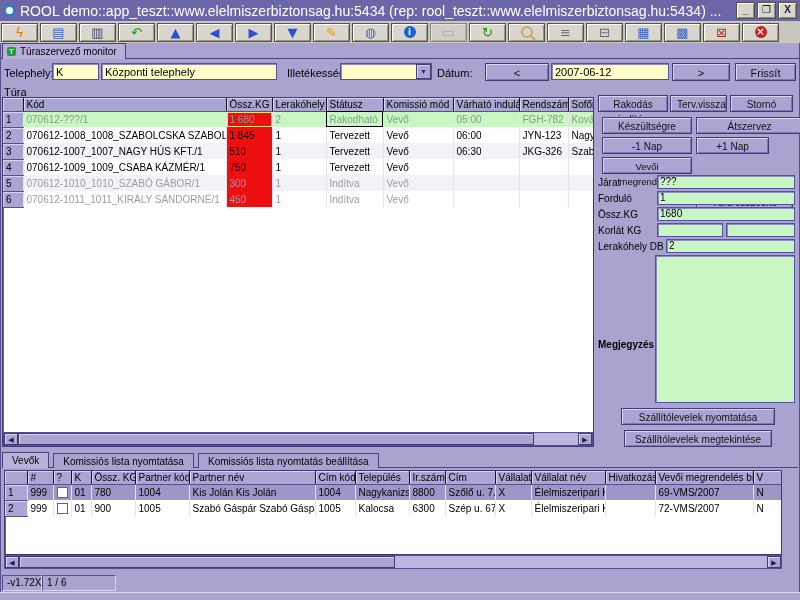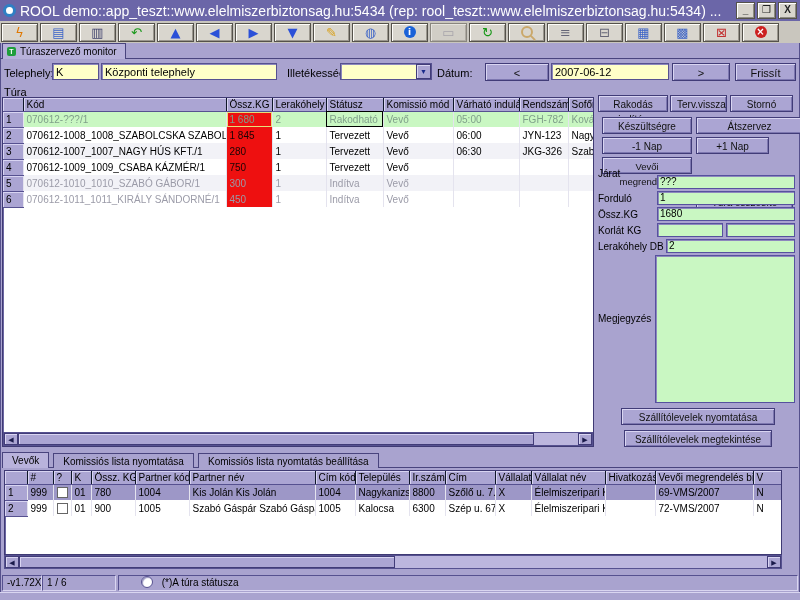--- a/index.html
+++ b/index.html
@@ -219,21 +219,21 @@
           <td class="cell ar">1</td>
           <td class="cell">Tervezett</td>
           <td class="cell">Vevő</td>
           <td class="cell">06:00</td>
           <td class="cell">JYN-123</td>
           <td class="cell">Nagy Mih</td>
         </tr>
         <tr class="r-alt">
           <td class="num">3</td>
           <td class="cell">070612-1007_1007_NAGY HÚS KFT./1</td>
-          <td class="cell red ar">280</td>
+          <td class="cell red ar">510</td>
           <td class="cell ar">1</td>
           <td class="cell">Tervezett</td>
           <td class="cell">Vevő</td>
           <td class="cell">06:30</td>
           <td class="cell">JKG-326</td>
           <td class="cell">Szabó Jó</td>
         </tr>
         <tr class="r-normal">
           <td class="num">4</td>
           <td class="cell">070612-1009_1009_CSABA KÁZMÉR/1</td>
@@ -280,32 +280,32 @@
   <button class="btn3d rbtn" style="left:0;top:7px;width:70px;">Rakodás indítás</button>
   <button class="btn3d rbtn" style="left:72px;top:7px;width:57px;">Terv.vissza</button>
   <button class="btn3d rbtn" style="left:132px;top:7px;width:63px;">Stornó</button>
   <button class="btn3d rbtn" style="left:4px;top:29px;width:90px;">Készültségre bont</button>
   <button class="btn3d rbtn" style="left:98px;top:29px;width:107px;">Átszervez</button>
   <button class="btn3d rbtn" style="left:4px;top:49px;width:90px;">-1 Nap</button>
   <button class="btn3d rbtn" style="left:98px;top:49px;width:73px;">+1 Nap</button>
   <button class="btn3d rbtn" style="left:4px;top:69px;width:90px;font-size:9.5px;">Vevői megrendelés</button>
   <button class="btn3d rbtn" style="left:98px;top:69px;width:97px;margin-top:36px;">Túra összesítő</button>
 
-  <span class="rlabel" style="top:80px;">Járat</span>
+  <span class="rlabel" style="top:89px;">Járat</span>
   <div class="gfield" style="left:59px;top:87px;width:138px;">???</div>
   <span class="rlabel" style="top:105px;">Forduló</span>
   <div class="gfield" style="left:59px;top:103px;width:138px;">1</div>
   <span class="rlabel" style="top:121px;">Össz.KG</span>
   <div class="gfield" style="left:59px;top:119px;width:138px;">1680</div>
   <span class="rlabel" style="top:137px;">Korlát KG</span>
   <div class="gfield" style="left:59px;top:135px;width:66px;"></div>
   <div class="gfield" style="left:128px;top:135px;width:69px;"></div>
   <span class="rlabel" style="top:153px;">Lerakóhely DB</span>
   <div class="gfield" style="left:68px;top:151px;width:129px;">2</div>
-  <span class="rlabel" style="top:225px;">Megjegyzés</span>
+  <span class="rlabel" style="top:251px;font-weight:bold;">Megjegyzés</span>
   <div class="memo" style="left:57px;top:167px;width:140px;height:148px;"></div>
 
   <button class="btn3d rbtn" style="left:23px;top:320px;width:154px;">Szállítólevelek nyomtatása</button>
   <button class="btn3d rbtn" style="left:26px;top:342px;width:148px;">Szállítólevelek megtekintése</button>
 </div>
 
 <div class="abs btabs">
   <span class="btab active">Vevők</span>
   <span class="btab">Komissiós lista nyomtatása</span>
   <span class="btab">Komissiós lista nyomtatás beállítása</span>
@@ -393,19 +393,14 @@
 </div>
 <div class="abs hscroll" style="left:4px;top:555px;width:778px;">
   <span class="sb-arrow" style="left:0;">◀</span>
   <span class="sb-thumb" style="left:14px;width:376px;"></span>
   <span class="sb-arrow" style="right:0;">▶</span>
 </div>
 
 <div class="abs statusbar">
   <span class="spanel" style="left:2px;width:40px;">-v1.72X</span>
   <span class="spanel" style="left:42px;width:74px;">1 / 6</span>
-  <span class="spanel" style="left:118px;width:680px;">
-    <span style="padding-left:18px;"></span>
-    <span class="radio"></span>
-    <span>(*)A túra státusza</span>
-  </span>
 </div>
 <div class="abs footband"></div>
 
 </body></html>

